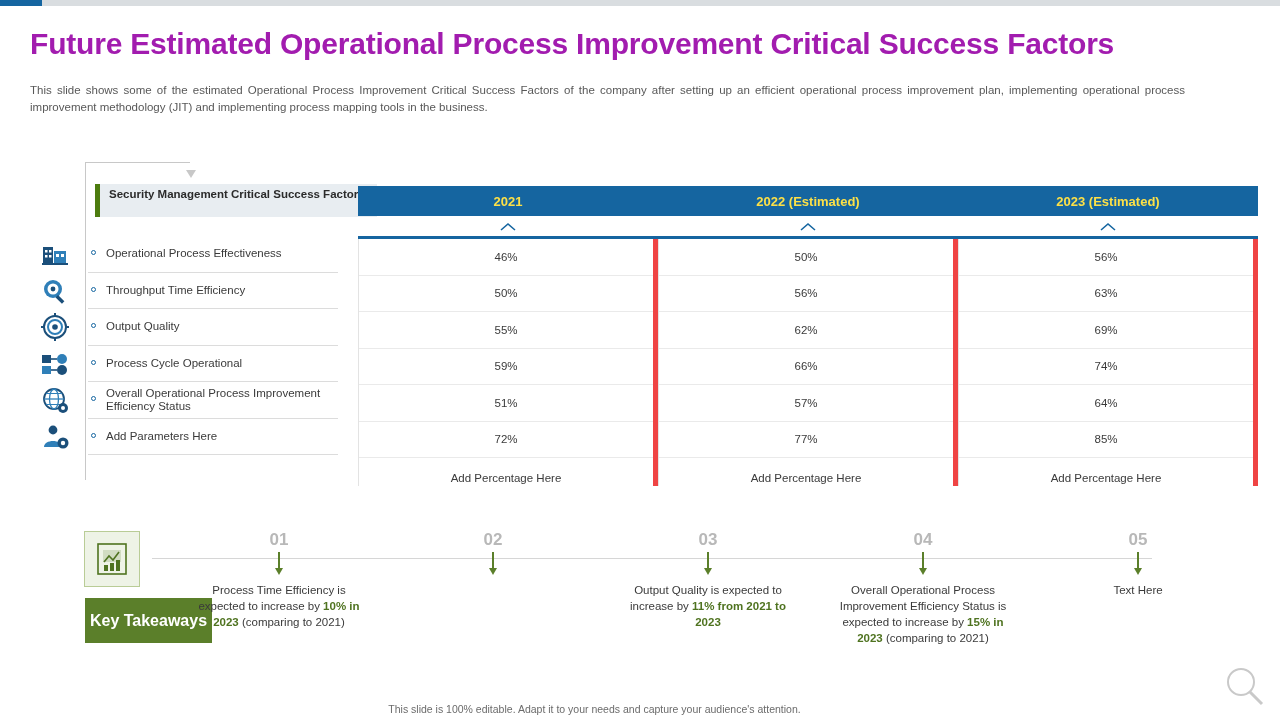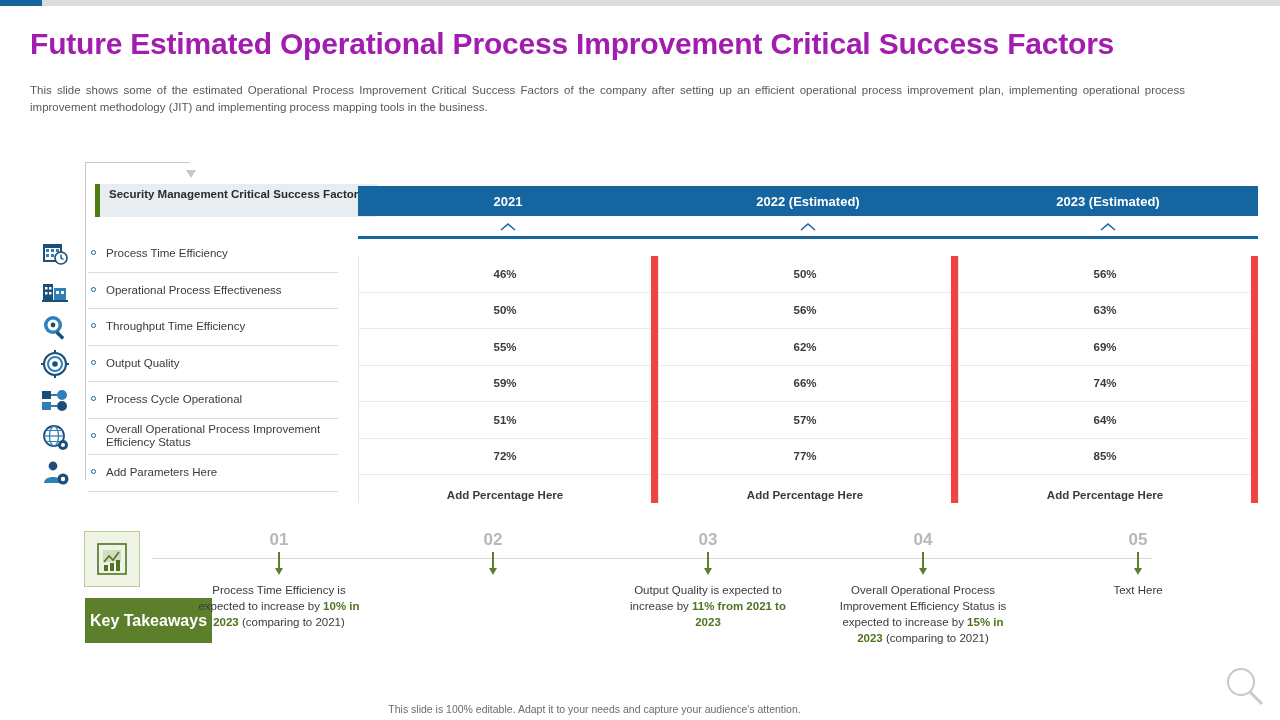--- a/index.html
+++ b/index.html
@@ -130,47 +130,46 @@
     height: 30px;
   }
   .icon-svg { display: block; }
 
   
   .col-head {
     position: absolute;
     top: 186px;
     height: 30px;
     background: #1565a0;
-    color: #ffffff;
+    color: #fde047;
     font-size: 13px;
     font-weight: bold;
     display: flex;
     align-items: center;
     justify-content: center;
   }
   .col-rule {
     position: absolute;
     top: 236px;
     height: 3px;
     background: #1565a0;
   }
   .col-chev {
     position: absolute;
     top: 222px;
     width: 18px;
     height: 10px;
   }
   .col-body {
     position: absolute;
-    top: 256px;
+    top: 239px;
     height: 247px;
     border-left: 1px solid #e3e3e3;
-    border-right: 7px solid #ef4444;
+    border-right: 5px solid #ef4444;
     box-sizing: border-box;
-    font-weight: bold;
   }
   .cell {
     height: 35.5px;
     border-bottom: 1px solid #eaeaea;
     display: flex;
     align-items: center;
     justify-content: center;
     font-size: 11.5px;
     color: #3a3a3a;
   }
@@ -278,37 +277,20 @@
 </div>
 
 <div class="title">Future Estimated Operational Process Improvement Critical Success Factors</div>
 <div class="subtitle">This slide shows some of the estimated Operational Process Improvement  Critical Success Factors of the company after setting up an efficient operational  process improvement  plan, implementing operational  process improvement  methodology (JIT) and implementing process mapping tools in the business.</div>
 
 <div class="left-bracket"></div>
 <div class="bracket-arrow"></div>
 <div class="panel-header">Security Management Critical Success Factors</div>
 
 <div class="factor-list" id="factor-list">
-    <div class="factor-row">
-      <div class="factor-icon" style="left: -48px;">
-        <svg class="icon-svg" width="30" height="30" viewBox="0 0 30 30">
-          <rect x="3" y="5" width="19" height="18" fill="#1b4f7a"></rect>
-          <rect x="5" y="9" width="15" height="12" fill="#ffffff"></rect>
-          <rect x="6" y="10" width="3" height="3" fill="#2f7fb8"></rect>
-          <rect x="11" y="10" width="3" height="3" fill="#2f7fb8"></rect>
-          <rect x="16" y="10" width="3" height="3" fill="#2f7fb8"></rect>
-          <rect x="6" y="15" width="3" height="3" fill="#2f7fb8"></rect>
-          <rect x="11" y="15" width="3" height="3" fill="#2f7fb8"></rect>
-          <circle cx="21" cy="19" r="6" fill="#ffffff" stroke="#1b4f7a" stroke-width="1.6"></circle>
-          <path d="M21 15.5 L21 19 L23.5 20.5" stroke="#1b4f7a" stroke-width="1.4" fill="none"></path>
-        </svg>
-      </div>
-      <div class="factor-bullet"></div>
-      <div class="factor-label">Process Time Efficiency</div>
-    </div>
     <div class="factor-row">
       <div class="factor-icon" style="left: -48px;">
         <svg class="icon-svg" width="30" height="30" viewBox="0 0 30 30">
           <rect x="3" y="8" width="10" height="16" fill="#1b4f7a"></rect>
           <rect x="14" y="12" width="12" height="12" fill="#2f7fb8"></rect>
           <rect x="5" y="11" width="2.5" height="2.5" fill="#fff"></rect>
           <rect x="9" y="11" width="2.5" height="2.5" fill="#fff"></rect>
           <rect x="5" y="16" width="2.5" height="2.5" fill="#fff"></rect>
           <rect x="9" y="16" width="2.5" height="2.5" fill="#fff"></rect>
           <rect x="16" y="15" width="3" height="3" fill="#fff"></rect>

